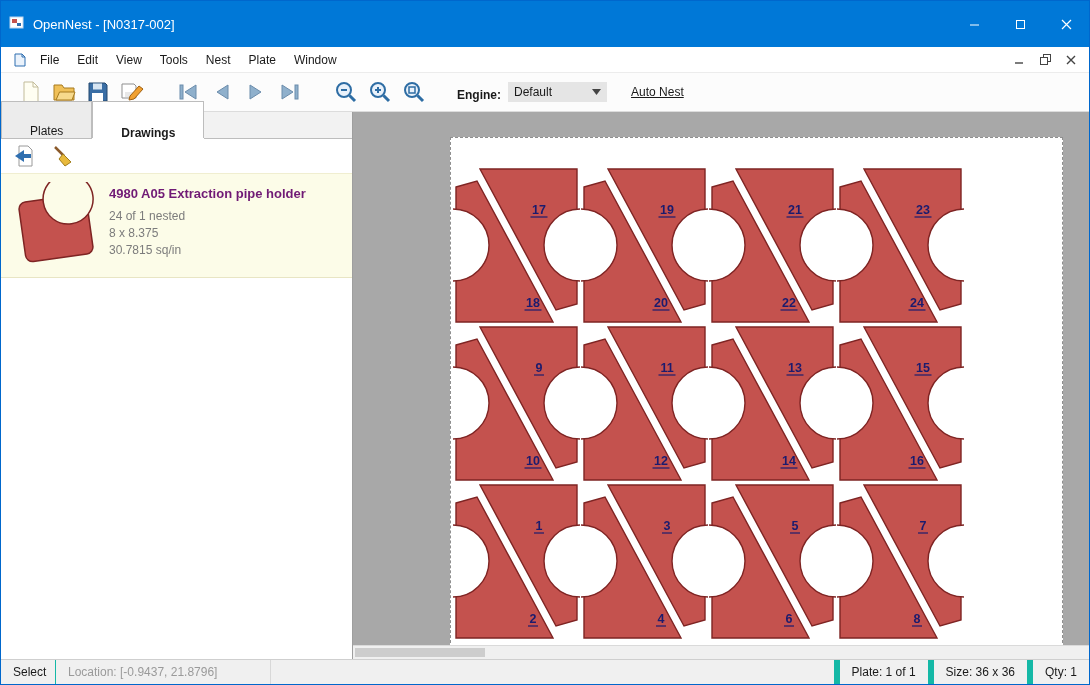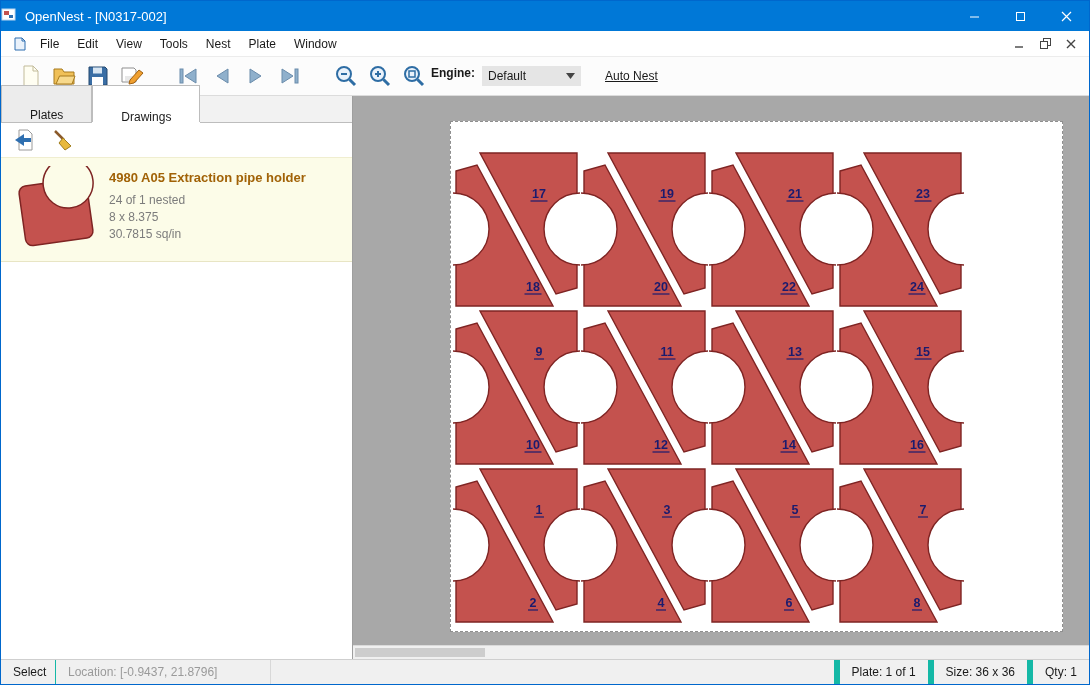--- a/index.html
+++ b/index.html
@@ -1,62 +1,62 @@
 <!DOCTYPE html>
 <html><head>
 <meta charset="utf-8">
 <style>
   * { margin:0; padding:0; box-sizing:border-box; }
   html,body { width:1090px; height:685px; overflow:hidden;
     font-family:"Liberation Sans", sans-serif; font-size:12px; color:#1a1a1a; background:#fff; }
   .window { width:1090px; height:685px; display:flex; flex-direction:column; border:1px solid #0067cc; }
 
   
-  .titlebar { height:30px; background:#0078d7; color:#fff; display:flex; align-items:center;
-    padding-left:0; gap:8px; font-size:13px; flex:0 0 auto; }
+  .titlebar { height:46px; background:#0078d7; color:#fff; display:flex; align-items:center;
+    padding-left:8px; gap:8px; font-size:13px; flex:0 0 auto; }
   .titlebar .title { flex:0 1 auto; }
   .win-buttons { margin-left:auto; display:flex; height:100%; }
   .win-btn { width:46px; display:flex; align-items:center; justify-content:center; }
 
   
   .menubar { height:26px; background:#ffffff; display:flex; align-items:center;
     padding-left:8px; border-bottom:1px solid #ececec; flex:0 0 auto; }
   .menu-icon { width:22px; display:flex; justify-content:center; }
   .menu-item { padding:5px 9px; cursor:default; }
   .mdi-buttons { margin-left:auto; display:flex; gap:10px; padding-right:10px; align-items:center; }
   .mdi-btn { width:16px; height:16px; display:flex; align-items:center; justify-content:center; }
 
   
   .toolbar { height:39px; background:#fcfcfc; border-bottom:1px solid #dcdcdc;
     display:flex; align-items:center; padding-left:12px; flex:0 0 auto; }
   .tbtn { width:34px; height:32px; display:flex; align-items:center; justify-content:center; }
   .tgroup { display:flex; align-items:center; }
   .tgroup + .tgroup { margin-left:22px; }
-  .engine { display:flex; align-items:flex-start; gap:7px; }
+  .engine { display:flex; align-items:flex-end; margin-left:26px; gap:7px; }
   .engine-label { font-weight:bold; }
   .engine-select { display:flex; align-items:center; gap:40px; padding:3px 6px; background:#e5e5e5; }
   .auto-nest { margin-left:18px; padding:4px 6px;text-decoration:underline; }
 
   
   .content { flex:1 1 auto; display:flex; min-height:0; }
   .left-panel { width:352px; flex:0 0 352px; background:#fff; border-right:1px solid #9e9e9e;
     display:flex; flex-direction:column; }
   .tabs { height:27px; display:flex; align-items:flex-end; background:#f2f2f2;
     border-bottom:1px solid #bdbdbd; flex:0 0 auto; }
   .tab { height:23px; line-height:22px; padding:18px 28px; background:#ececec;
     border:1px solid #bdbdbd; border-bottom:none; }
   .tab.active { height:27px; line-height:26px; background:#fff; position:relative; z-index:2;
-    box-shadow:0 1px 0 #fff; font-size:12px; }
+    box-shadow:0 1px 0 #fff; font-size:12px;font-weight:bold; }
   .panel-toolbar { height:34px; display:flex; align-items:center; gap:12px; padding-left:8px; flex:0 0 auto; }
   .ptbtn { width:28px; height:28px; display:flex; align-items:center; justify-content:center; }
   .drawing-item { display:flex; gap:8px; background:#fcfce8; padding:8px 6px 10px 8px;
     border-top:1px solid #f0eed0; border-bottom:1px solid #e8e5c4; }
   .thumb-box { flex:0 0 92px; display:flex; align-items:center; justify-content:center; }
   .drawing-info { padding-top:4px; }
-  .drawing-info .title { font-weight:bold; font-size:13px; color:#a16207; margin-bottom:7px; }
+  .drawing-info .title { font-weight:bold; font-size:13px; color:#701a75; margin-bottom:7px; }
   .drawing-info .line { color:#7c7c7c; line-height:17px; }
 
   
   .canvas { flex:1 1 auto; position:relative; background:#a8a8a8; overflow:hidden; }
   .plate { position:absolute; left:97px; top:25px; width:613px; height:511px;
     background:#fff; border:1px dashed #8f8f8f; }
   .tile { position:absolute; }
   .hscroll { position:absolute; left:0; right:0; bottom:0; height:14px; background:#f0f0f0;
     border-top:1px solid #dadada; }
   .hscroll .thumb { position:absolute; left:2px; top:2px; width:130px; height:9px; background:#cdcdcd; }

